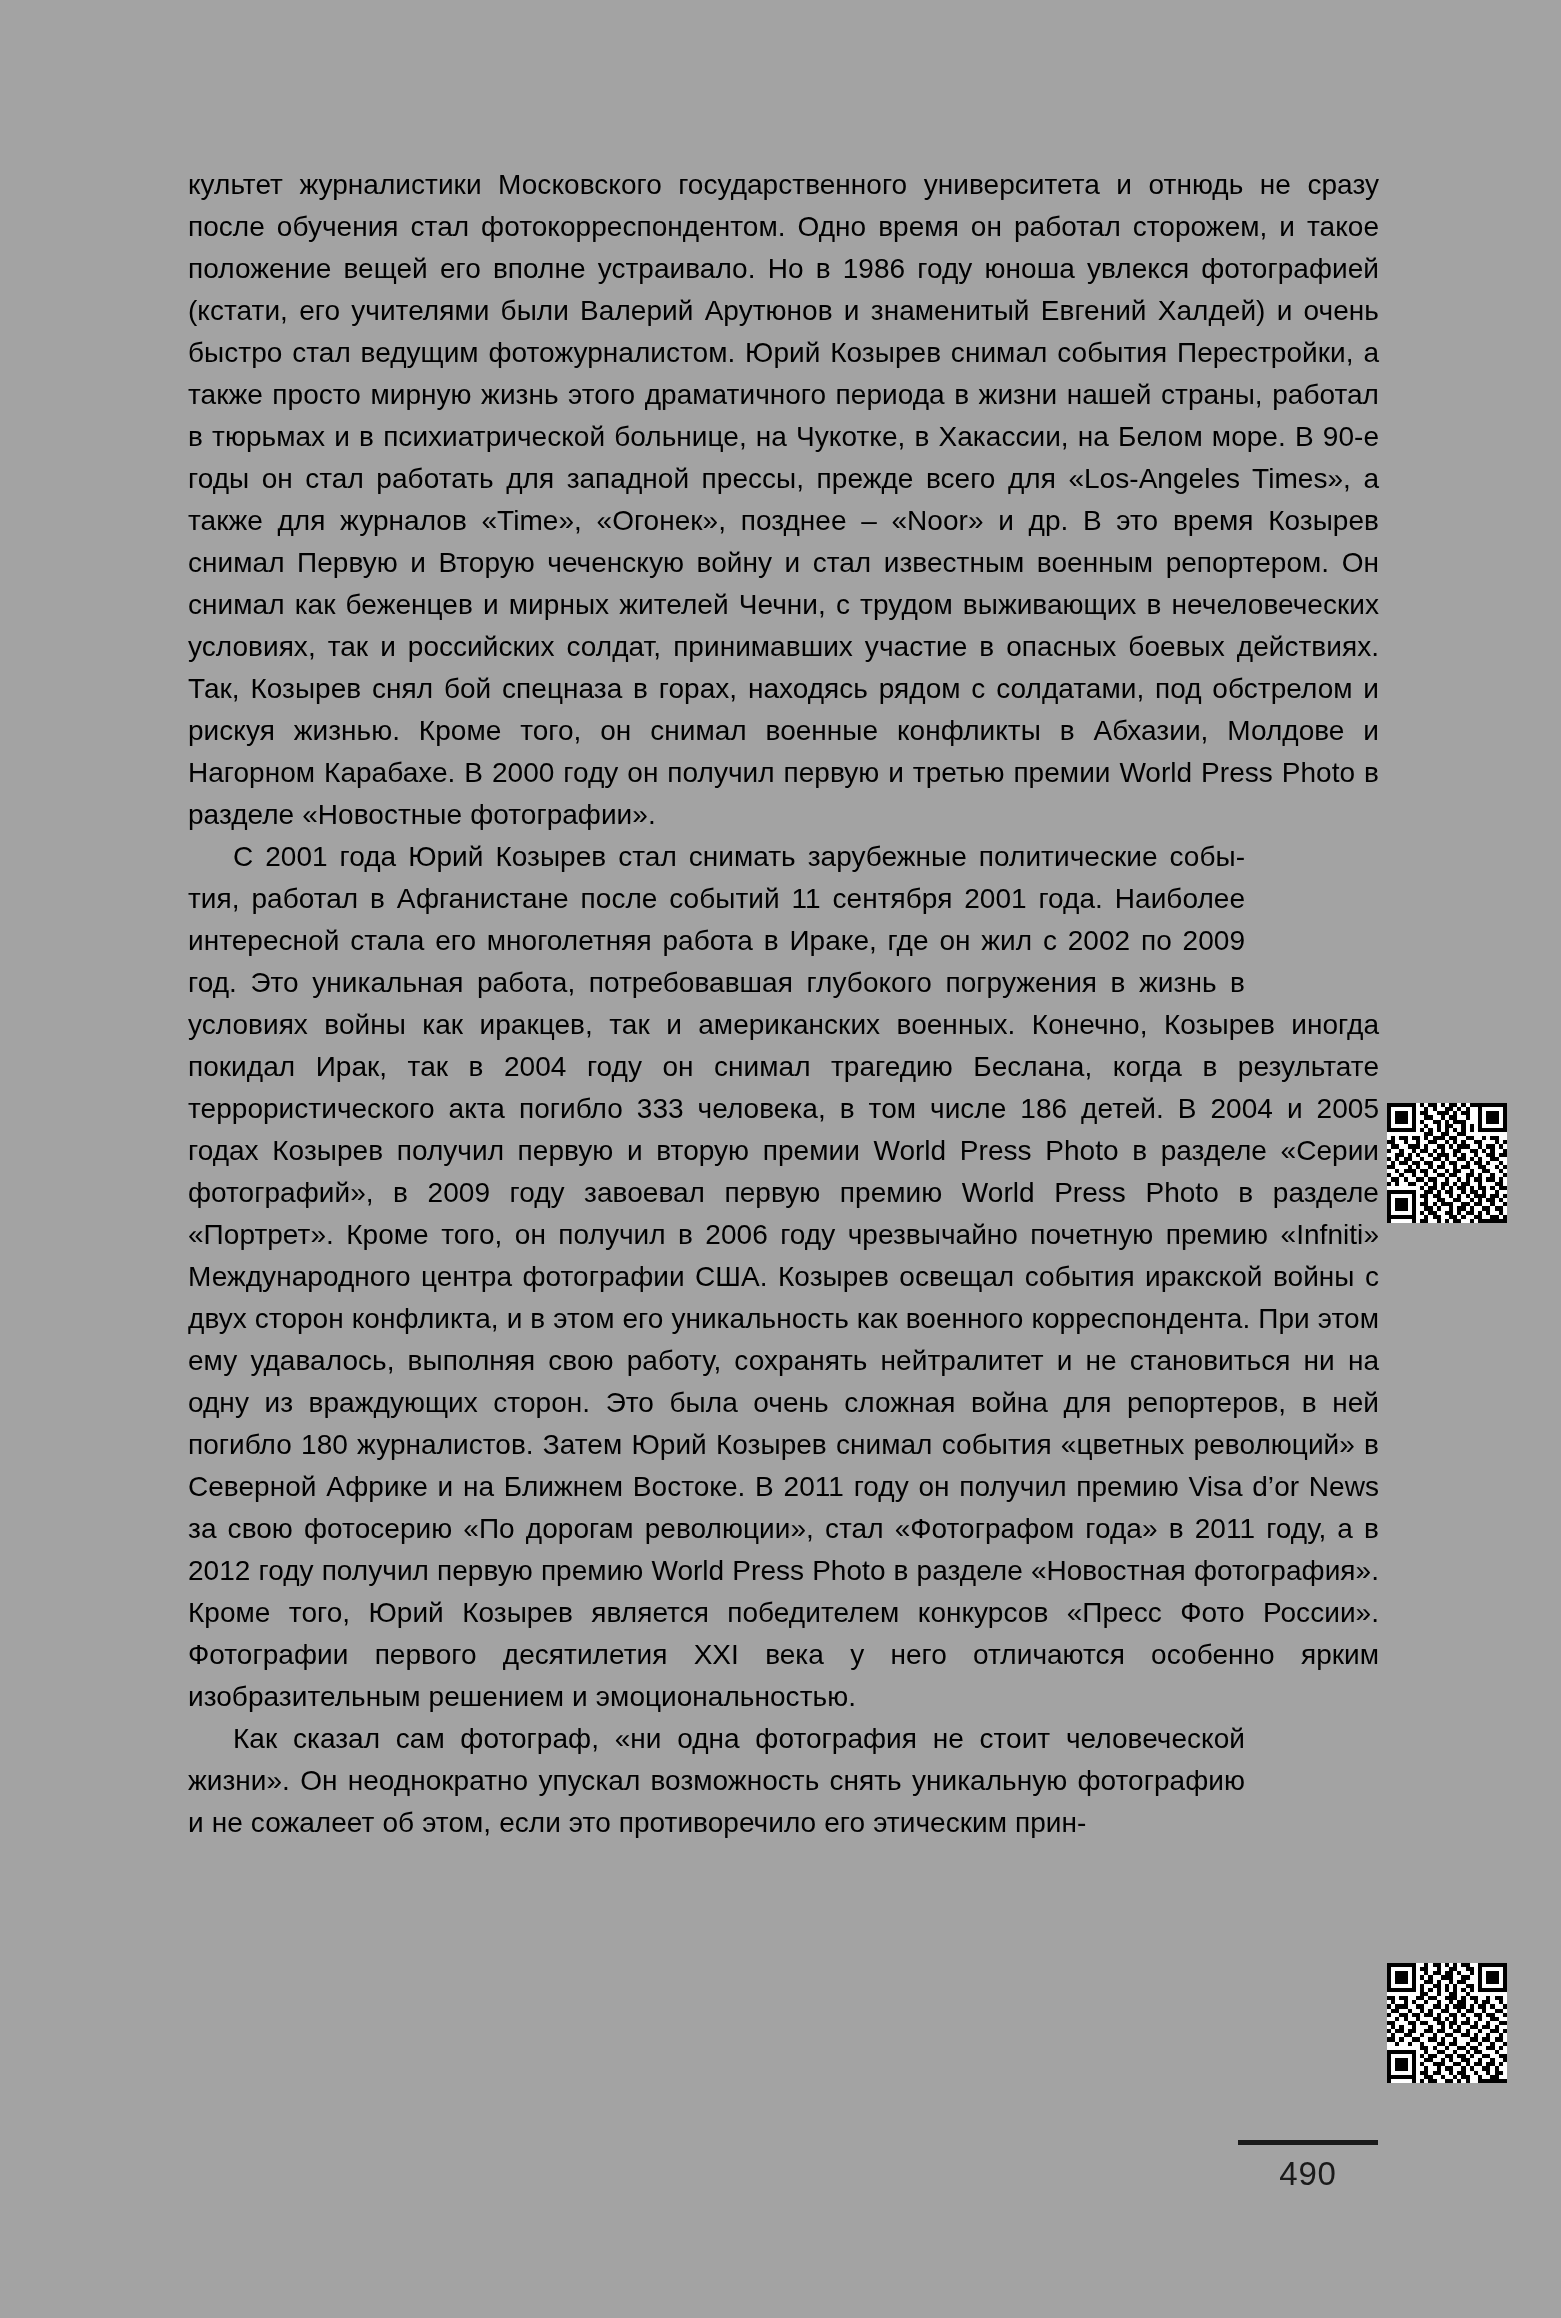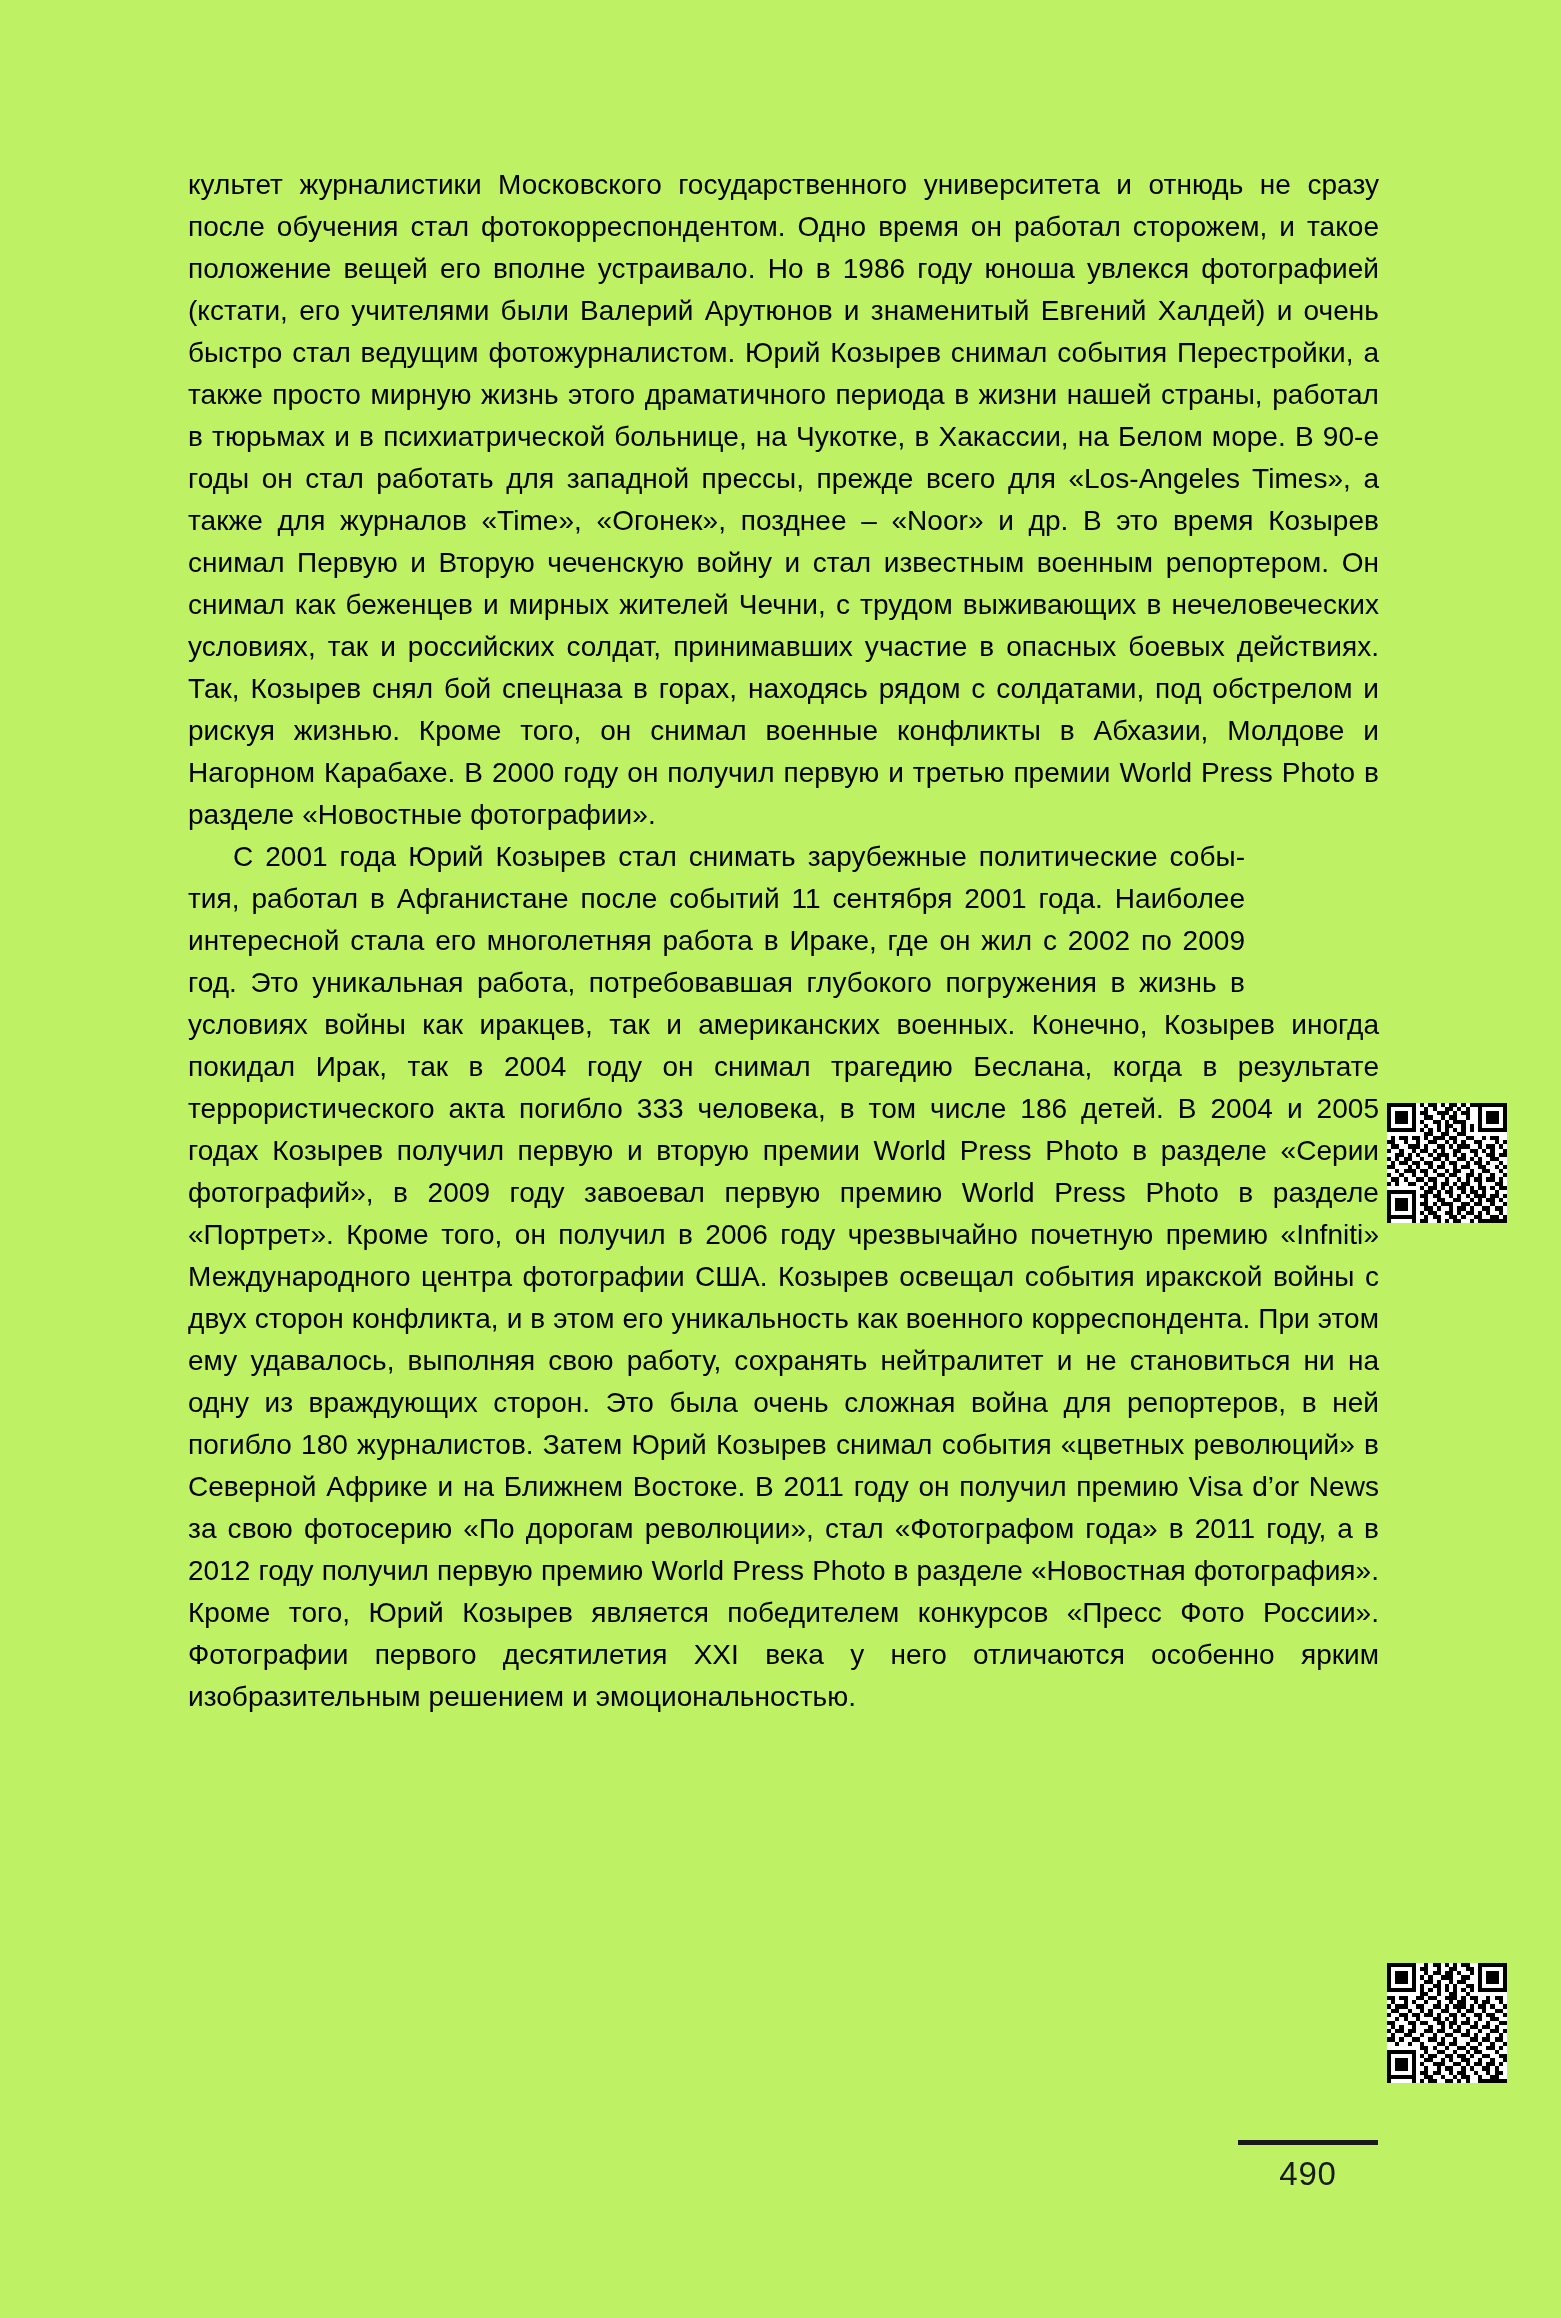--- a/index.html
+++ b/index.html
@@ -13,21 +13,21 @@
     height: 2319px;
     position: relative;
     overflow: hidden;
     font-family: "Liberation Sans", sans-serif;
     color: #000000;
   }
 
   .page {
     position: absolute;
     inset: 0;
-    background: #bef264;
+    background: #a3a3a3;
   }
 
   
   .text-column {
     position: absolute;
     left: 188px;
     top: 164px;
     width: 1191px;
   }
 
@@ -95,20 +95,24 @@
 
   <div class="text-column">
 
     <p class="para">культет журналистики Московского государственного университета и отнюдь не сразу после обучения стал фотокорреспондентом. Одно время он рабо­тал сторожем, и такое положение вещей его вполне устраивало. Но в 1986 году юноша увлекся фотографией (кстати, его учителями были Валерий Ару­тюнов и знаменитый Евгений Халдей) и очень быстро стал ведущим фото­журналистом. Юрий Козырев снимал события Перестройки, а также просто мирную жизнь этого драматичного периода в жизни нашей страны, работал в тюрьмах и в психиатрической больнице, на Чукотке, в Хакассии, на Белом море. В 90-е годы он стал работать для западной прессы, прежде всего для «Los-Angeles Times», а также для журналов «Time», «Огонек», позднее – «Noor» и др. В это время Козырев снимал Первую и Вторую чеченскую вой­ну и стал известным военным репортером. Он снимал как беженцев и мир­ных жителей Чечни, с трудом выживающих в нечеловеческих условиях, так и российских солдат, принимавших участие в опасных боевых действиях. Так, Козырев снял бой спецназа в горах, находясь рядом с солдатами, под обстрелом и рискуя жизнью. Кроме того, он снимал военные конфликты в Абхазии, Молдове и Нагорном Карабахе. В 2000 году он получил первую и третью премии World Press Photo в разделе «Новостные фотографии».</p>
 
     <p class="para indent">
       <span class="qr-shim qr-shim-1"></span>
       <span>С 2001 года Юрий Козырев стал снимать зарубежные политические собы­тия, работал в Афганистане после событий 11 сентября 2001 года. Наиболее интересной стала его многолетняя работа в Ираке, где он жил с 2002 по 2009 год. Это уникальная работа, потребовавшая глубокого погружения в жизнь в условиях войны как иракцев, так и американских военных.  Конечно, Ко­зырев иногда покидал Ирак, так в 2004 году он снимал трагедию Беслана, когда в результате террористического акта погибло 333 человека, в том чис­ле 186 детей. В 2004 и 2005 годах Козырев получил первую и вторую пре­мии World Press Photo в разделе «Серии фотографий», в 2009 году завоевал первую премию World Press Photo в разделе «Портрет». Кроме того, он по­лучил в 2006 году чрезвычайно почетную премию «Infniti» Международного центра фотографии США. Козырев освещал события иракской войны с двух сторон конфликта, и в этом его уникальность как военного корреспондента. При этом ему удавалось, выполняя свою работу, сохранять нейтралитет и не становиться ни на одну из враждующих сторон. Это была очень сложная вой­на для репортеров, в ней погибло 180 журналистов. Затем Юрий Козырев снимал события «цветных революций» в Северной Африке и на Ближнем Востоке. В 2011 году он получил премию Visa d’or News за свою фотосерию «По дорогам революции», стал «Фотографом года» в 2011 году, а в 2012 году получил первую премию World Press Photo в разделе «Новостная фотогра­фия». Кроме того, Юрий Козырев является победителем конкурсов «Пресс Фото России». Фотографии первого десятилетия XXI века у него отличаются особенно ярким изобразительным решением и эмоциональностью.</span>
     </p>
 
+    <p class="para indent">
+      <span class="qr-shim qr-shim-2"></span>
+      <span>Как сказал сам фотограф, «ни одна фотография не стоит человеческой жизни». Он неоднократно упускал возможность снять уникальную фотогра­фию и не сожалеет об этом, если это противоречило его этическим прин-</span>
+    </p>
 
   </div>
 
   <div class="qr" id="qr-top">
     <svg viewBox="0 0 29 29" shape-rendering="crispEdges" xmlns="http://www.w3.org/2000/svg">
       <rect width="29" height="29" fill="#ffffff"></rect>
       <g fill="#000000">
         <rect x="0" y="0" width="7" height="1"></rect>
           <rect x="8" y="0" width="1" height="1"></rect>
           <rect x="10" y="0" width="2" height="1"></rect>

